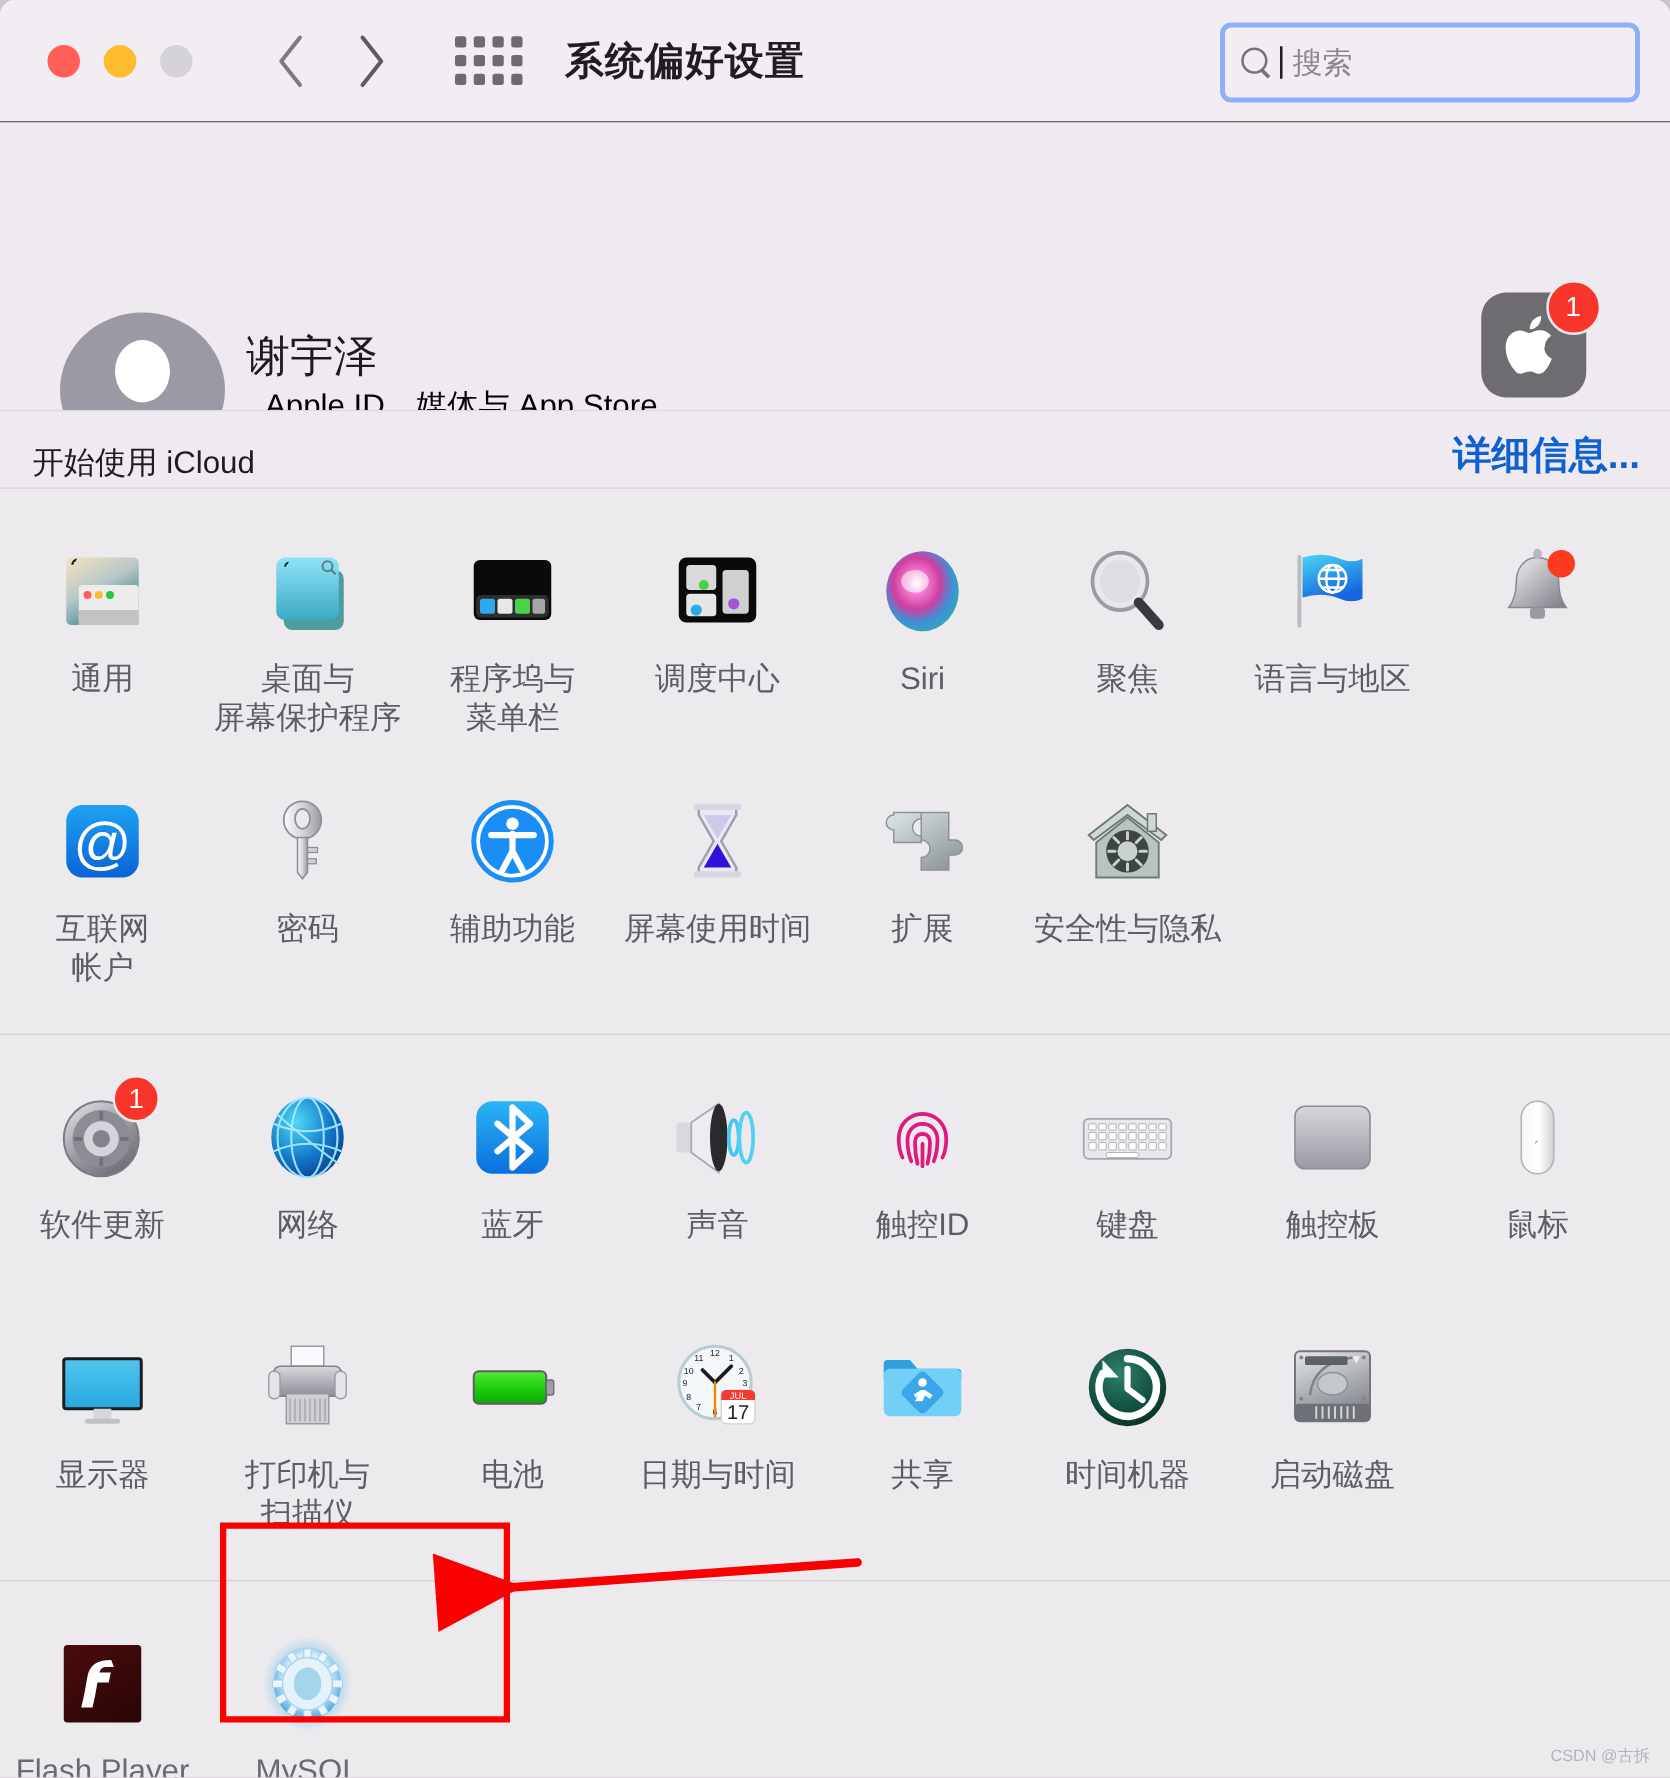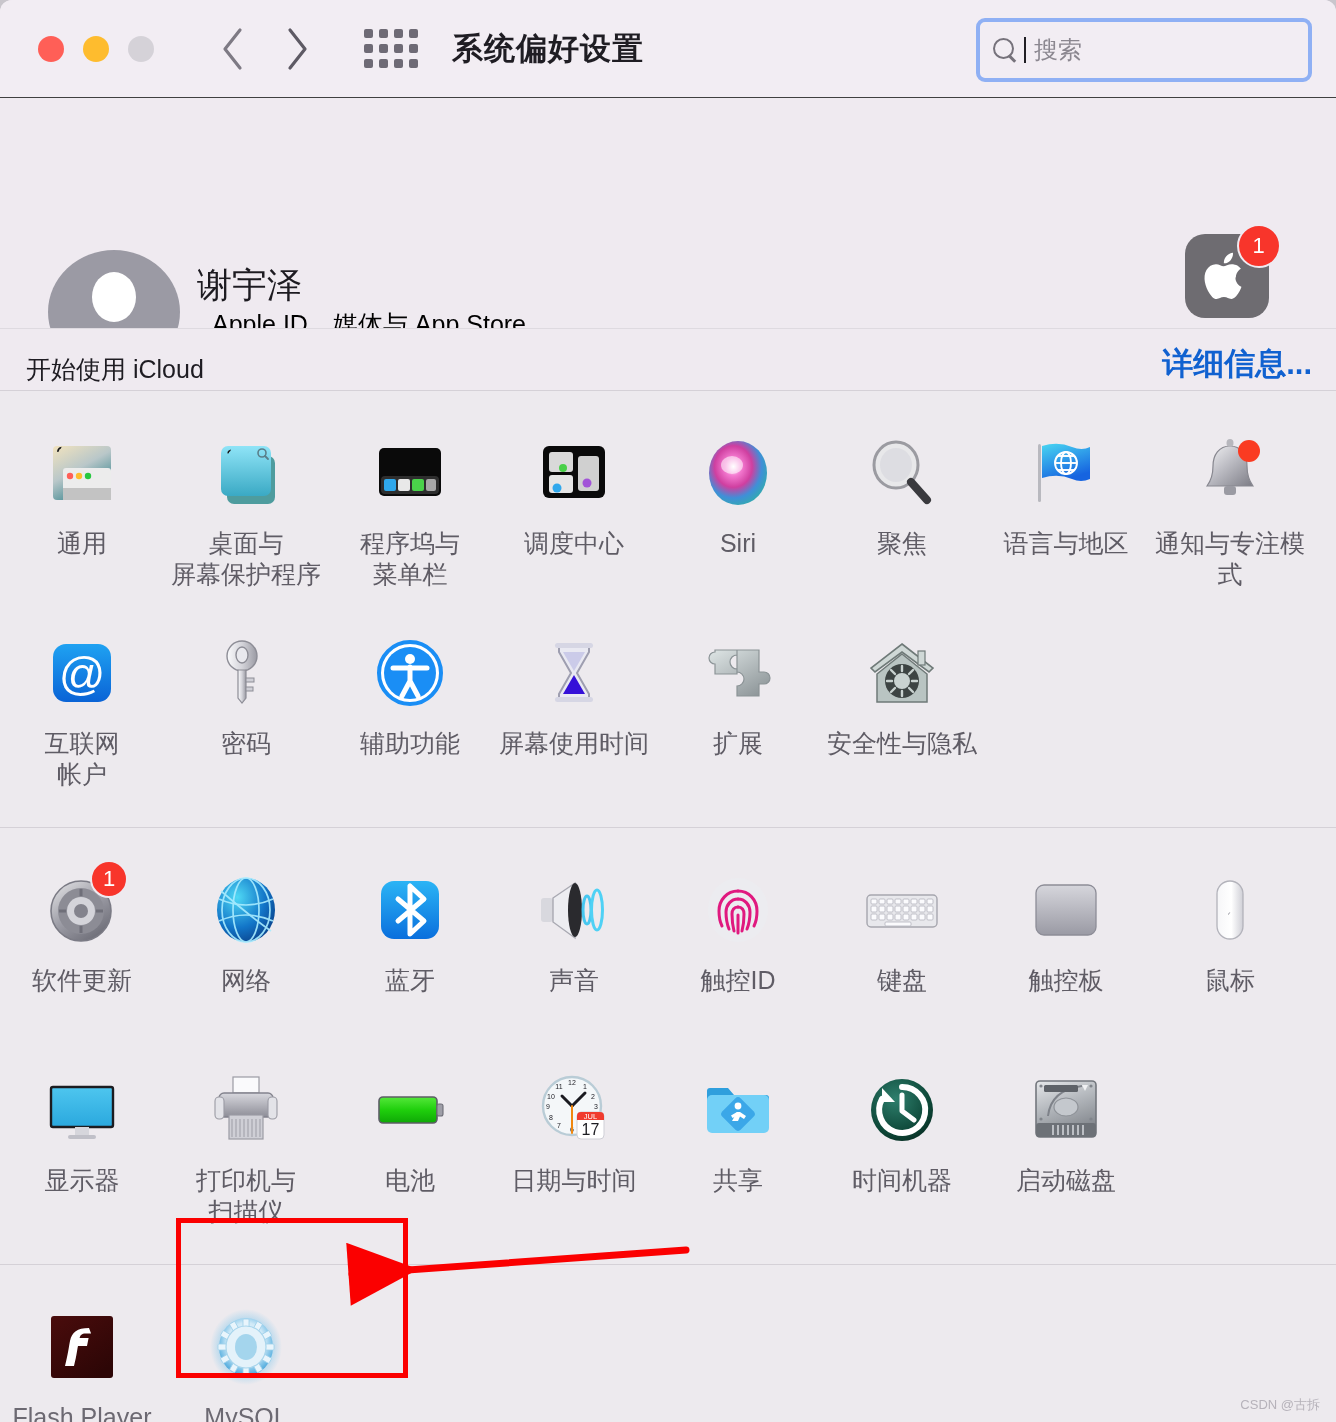--- a/index.html
+++ b/index.html
@@ -404,21 +404,20 @@
                   <stop offset="0.45" stop-color="#bdbdc4"></stop>
                   <stop offset="1" stop-color="#7c7c85"></stop>
             </linearGradient>
               </defs>
             <path d="M39 12 c11 0 17 9 17 20 c0 10 3 16 6 20 H16 c3-4 6-10 6-20 c0-11 6-20 17-20z" fill="url(#gBell)" stroke="#87878f" stroke-width="1.2"></path>
             <rect x="33" y="52" width="12" height="9" rx="3" fill="#9a9aa2"></rect>
             <ellipse cx="39" cy="9" rx="3.5" ry="4" fill="#b7b7bd"></ellipse>
             <circle cx="58" cy="17" r="11" fill="#fa3b22"></circle>
           </svg>
         </div>
-        <div class="cap">通知与专注模式</div>
       </div>
     </div>
 
     <div class="row">
 
       <div class="cell tall">
         <div class="icon-box">
           <svg width="78" height="78" viewBox="0 0 78 78">
             <defs>
                 <linearGradient id="gAt" x1="0" y1="0" x2="0" y2="1">

